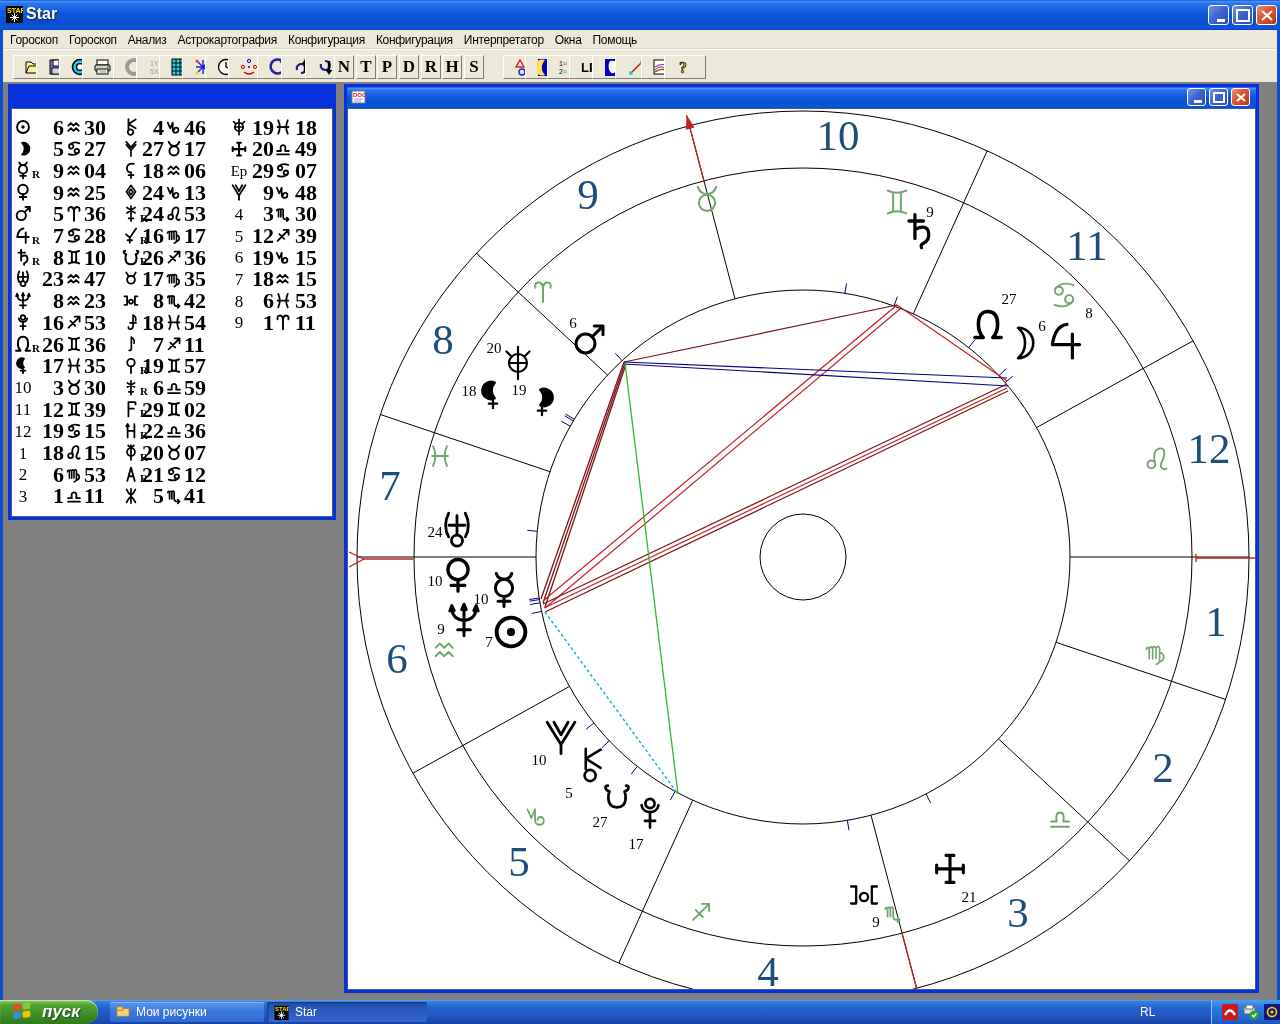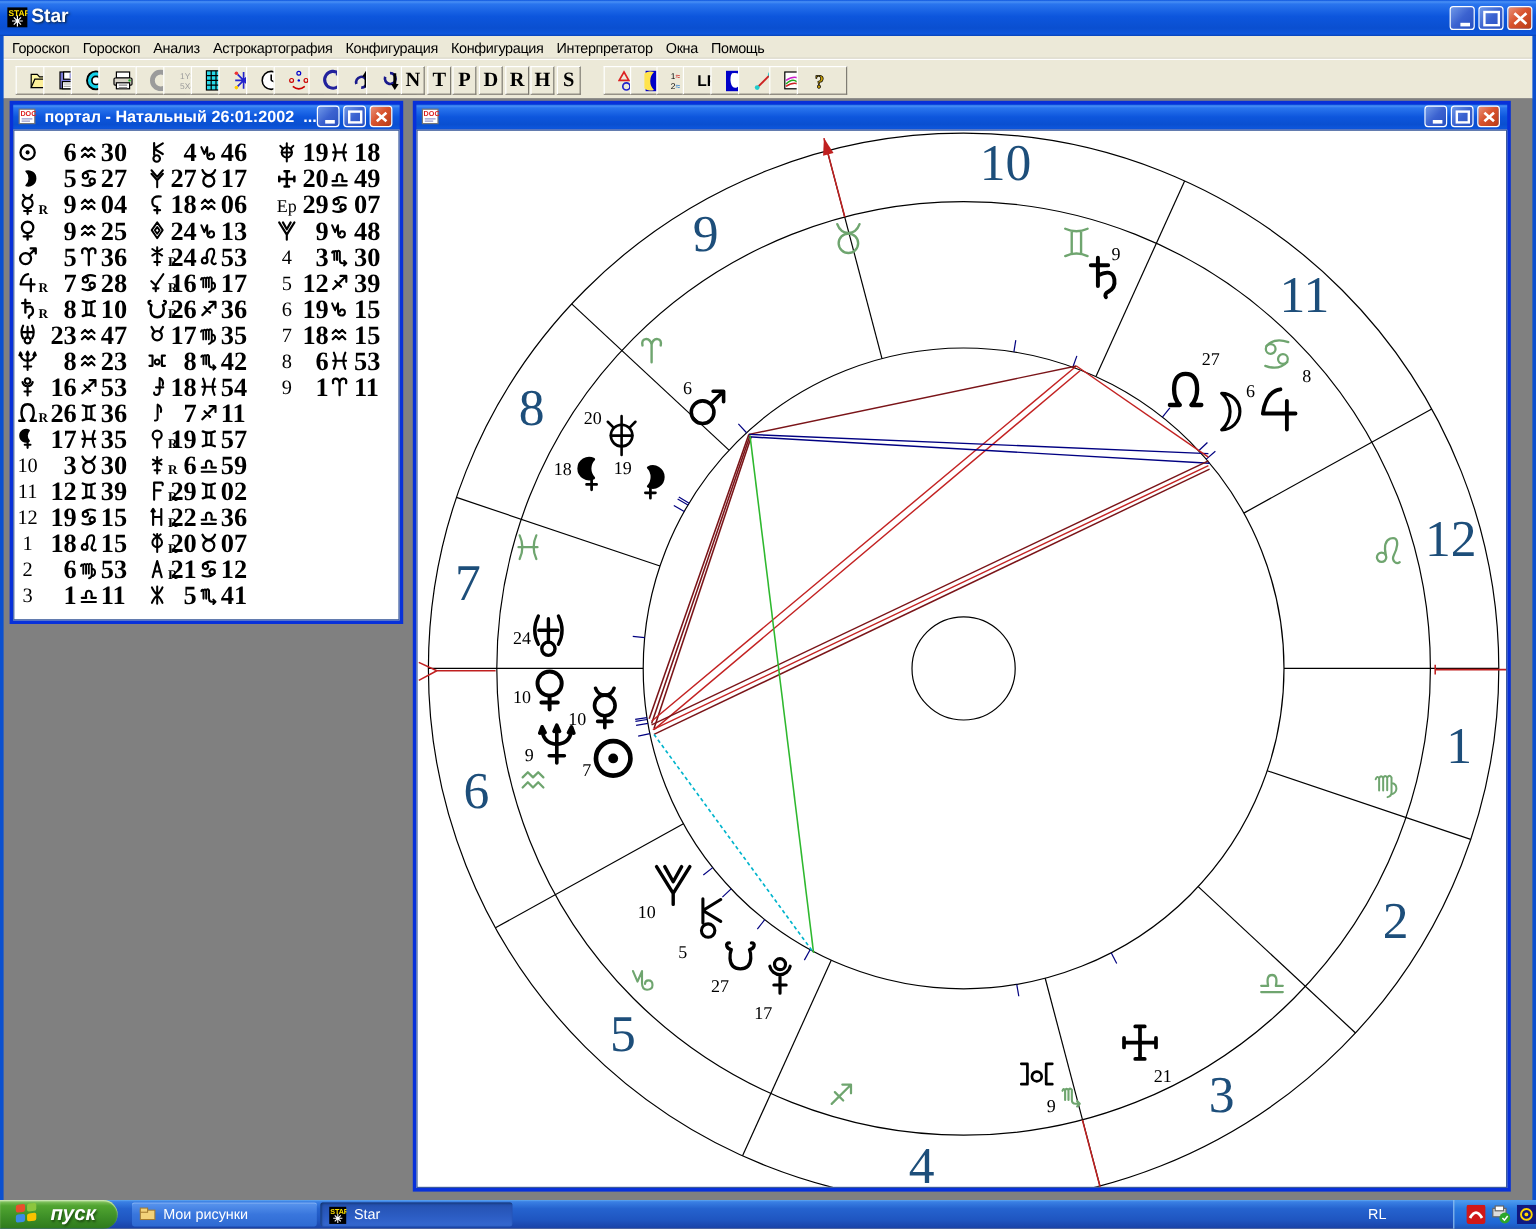--- a/index.html
+++ b/index.html
@@ -213,37 +213,20 @@
       <svg width="16" height="18" viewBox="0 0 16 18">
         <text x="2" y="15" font-size="16" font-weight="bold" font-family="Liberation Serif" fill="#caa002" stroke="#000" stroke-width="0.6">?</text>
       </svg>
     </div>
   </div>
 <div class="mdi"></div>
 <div class="appframe"></div>
 <div class="appframe2"></div>
 
 <div class="cw" style="left:8px;top:84px;width:328px;height:436px">
-  <div class="cwt">
-      <span style="left:26px">портал - Натальный 26:01:2002&nbsp;&nbsp;...</span>
-    <div style="position:absolute;left:4px;top:3px"><svg width="16" height="15" viewBox="0 0 16 15">
-          <rect x="1" y="1" width="13" height="12" fill="#fff" stroke="#777"></rect>
-          <text x="2" y="7" font-size="6" font-weight="bold" font-family="Liberation Sans" fill="#d22">DOC</text>
-          <path d="M3 9 h9 M3 11 h7" stroke="#99c"></path>
-        </svg></div>
-    <div class="wb" style="left:253px;top:1px;width:19px;height:18px"><svg width="19" height="18">
-          <rect x="6" y="11" width="8" height="3" fill="#fff"></rect>
-        </svg></div>
-<div class="wb" style="left:275px;top:1px;width:19px;height:18px"><svg width="19" height="18">
-          <rect x="4" y="4" width="10" height="9" fill="none" stroke="#fff" stroke-width="2"></rect>
-        </svg></div>
-<div class="wb wbc" style="left:297px;top:1px;width:19px;height:18px"><svg width="19" height="18">
-          <path d="M5 5 L13 12 M13 5 L5 12" stroke="#fff" stroke-width="2.2"></path>
-        </svg></div>
-  </div>
   <div class="cwb" style="overflow:hidden">
       <svg width="322" height="410" viewBox="0 0 322 410" style="position:absolute;left:0;top:1px">
         <defs>
           <g id="sun" fill="none" stroke-linecap="round" stroke-linejoin="round">
             <circle cx="0" cy="0" r="7"></circle>
             <circle cx="0" cy="0" r="2" fill="#000" stroke="none"></circle>
           </g>
           <g id="moonD" fill="none" stroke-linecap="round" stroke-linejoin="round">
             <path d="M -1.5 -7 A 7.3 7.3 0 1 1 -1.5 7 A 9.5 9.5 0 0 0 -1.5 -7 Z" fill="#000"></path>
           </g>

